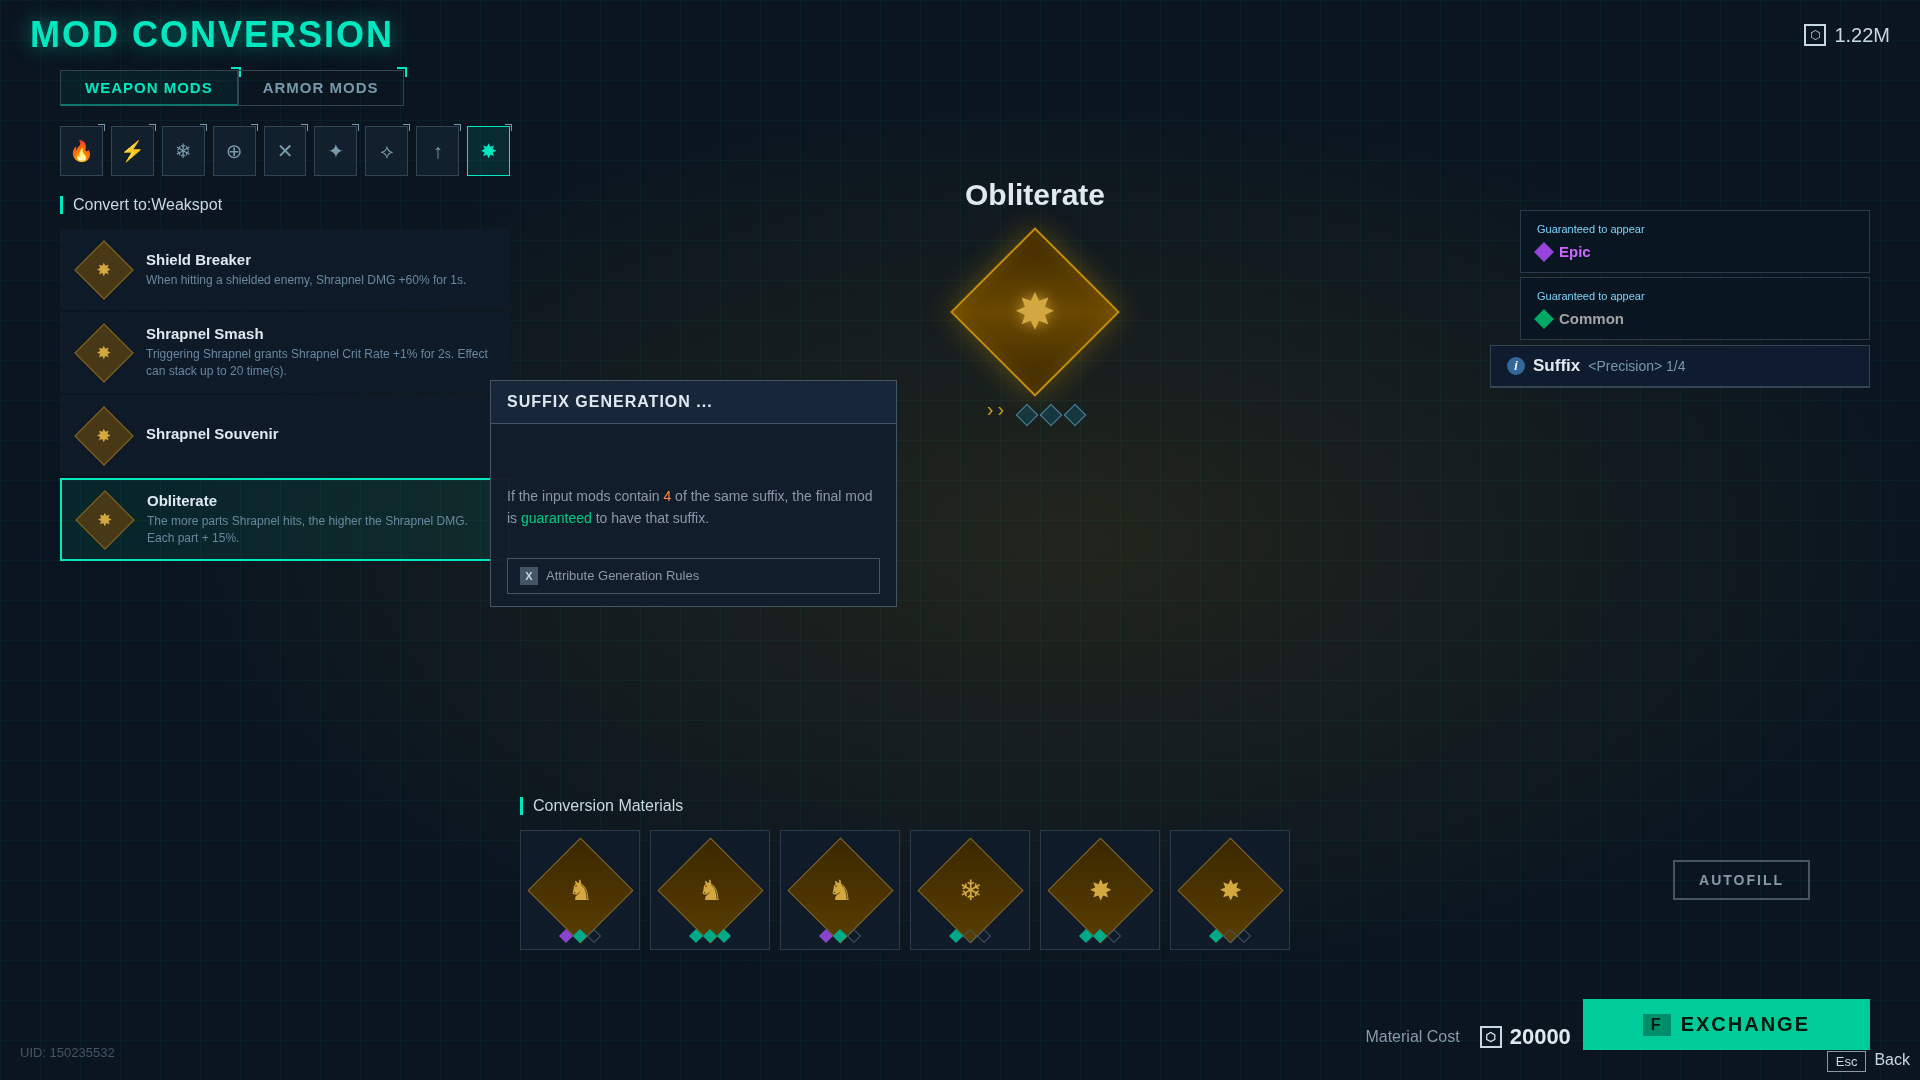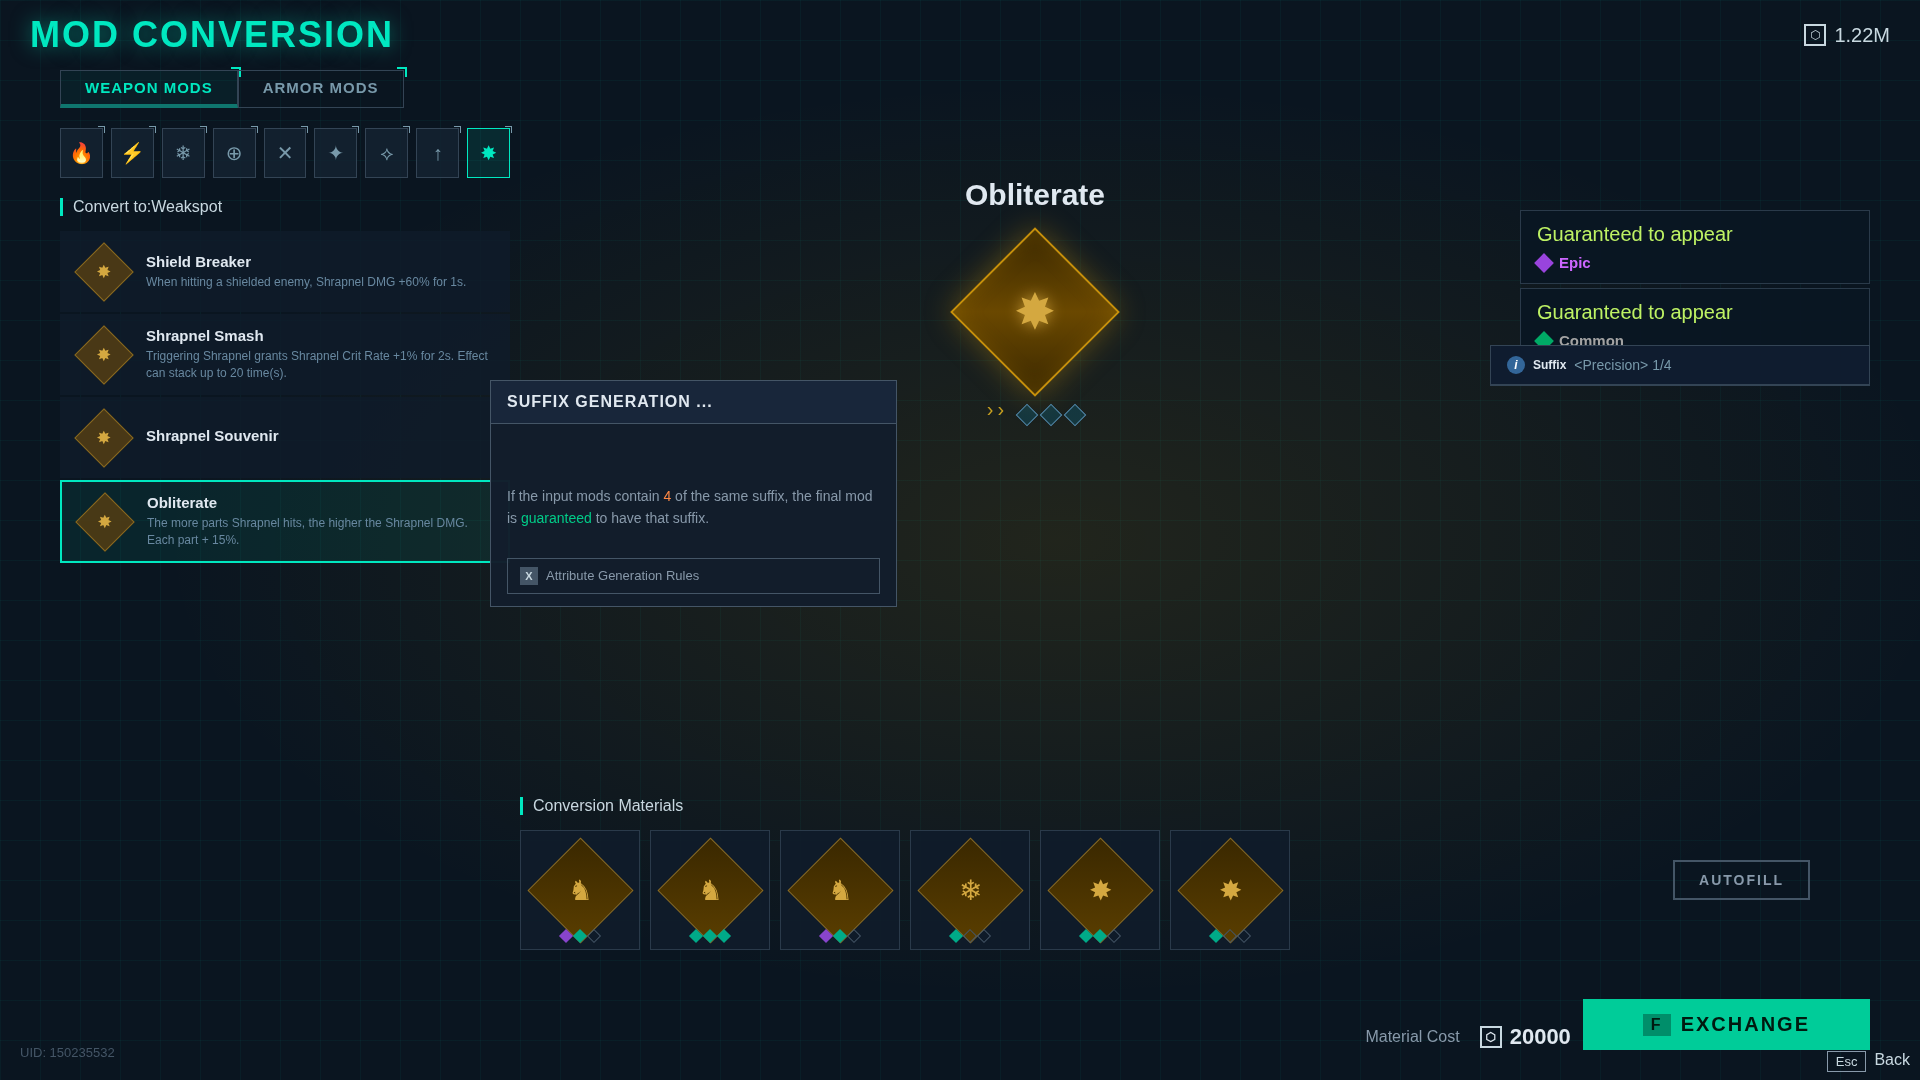--- a/index.html
+++ b/index.html
@@ -83,21 +83,21 @@
       letter-spacing: 1px;
       cursor: pointer;
       border: 1px solid #334455;
       background: transparent;
       color: #7899aa;
       position: relative;
     }
 
     .tab.active {
       color: #00e8c0;
-      border-bottom: 4px solid #0f766e;
+      border-bottom: 2px solid #0f766e;
       background: rgba(0,232,192,0.05);
     }
 
     .tab::after {
       content: '';
       position: absolute;
       top: -4px;
       right: -4px;
       width: 8px;
       height: 8px;
@@ -323,22 +323,22 @@
     .mat-slot.empty { border: 1px solid #445566; }
 
     .guaranteed-box {
       background: rgba(10,22,35,0.95);
       border: 1px solid #2a3a4a;
       margin-bottom: 4px;
       padding: 12px 16px;
     }
 
     .guaranteed-title {
-      font-size: 20px;
-      color: #bef264;
+      font-size: 11px;
+      color: #7dd3fc;
       margin-bottom: 8px;
     }
 
     .guaranteed-rarity {
       display: flex;
       align-items: center;
       gap: 8px;
       font-size: 15px;
       font-weight: bold;
     }
@@ -365,21 +365,21 @@
     .suffix-header {
       background: rgba(15,30,50,0.9);
       padding: 10px 16px;
       display: flex;
       align-items: center;
       gap: 8px;
       border-bottom: 1px solid #334455;
     }
 
     .suffix-title {
-      font-size: 12px;
+      font-size: 17px;
       font-weight: bold;
       color: #e0e8f0;
     }
 
     .suffix-value {
       font-size: 14px;
       color: #7899aa;
     }
 
     .info-icon {

